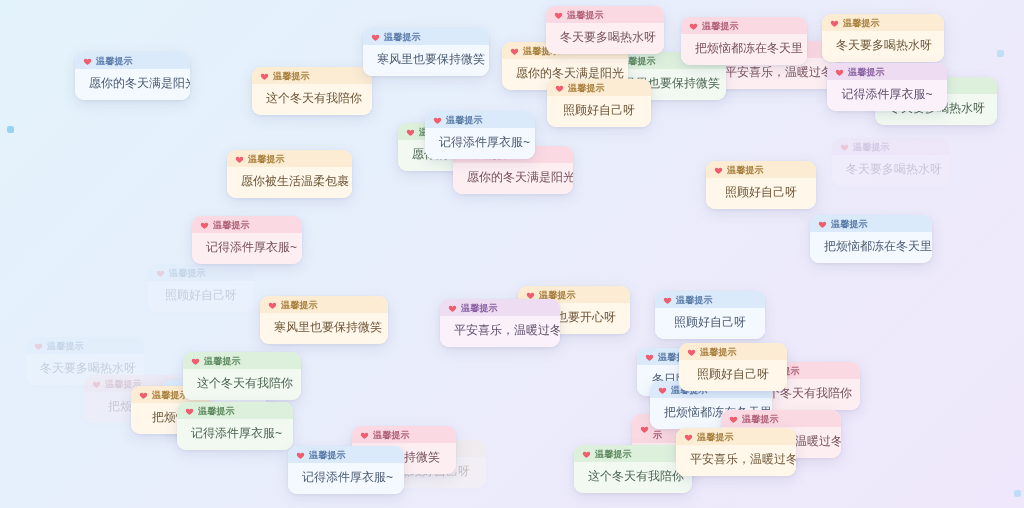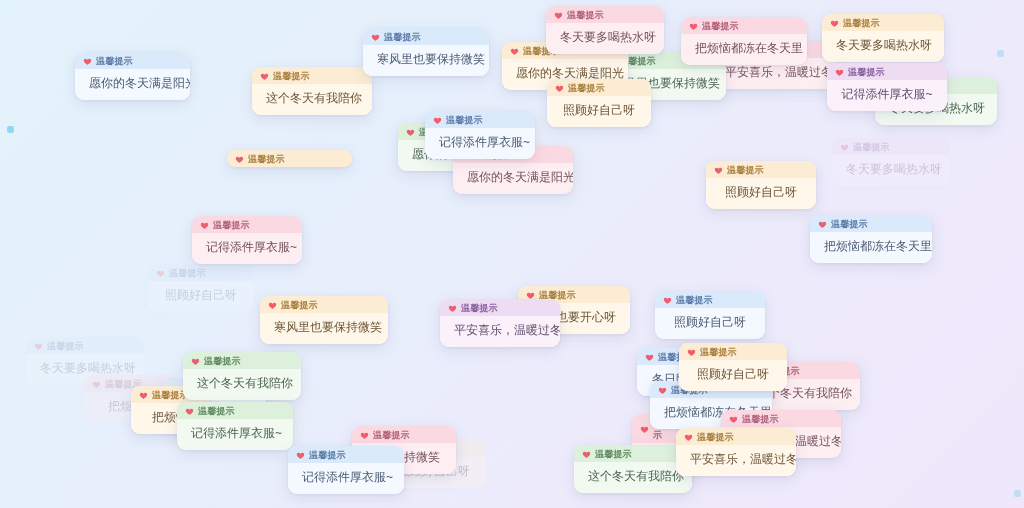--- a/index.html
+++ b/index.html
@@ -220,20 +220,21 @@
       </div>
       <div class="bd">记得添件厚衣服~</div>
     </div>
     <div class="toast v-orange" style="left: 227px; top: 150px; width: 125px; opacity: 1; z-index: 12;">
       <div class="hd">
         <span class="heart"><svg viewBox="0 0 24 24" width="9" height="9" aria-hidden="true">
             <path d="M12 21s-7.5-4.7-9.4-9.1C1.1 8.2 3.2 4.5 6.9 4.5c2 0 3.6 1.1 4.4 2.4l.7 1.1.7-1.1c.8-1.3 2.4-2.4 4.4-2.4 3.7 0 5.8 3.7 4.3 7.4C19.5 16.3 12 21 12 21z" fill="#ef5d6e"></path>
           </svg></span>
         <span>温馨提示</span>
       </div>
+      <div class="bd">愿你被生活温柔包裹</div>
     </div>
     <div class="toast v-pink" style="left: 453px; top: 146px; width: 120px; opacity: 1; z-index: 13;">
       <div class="hd">
         <span class="heart"><svg viewBox="0 0 24 24" width="9" height="9" aria-hidden="true">
             <path d="M12 21s-7.5-4.7-9.4-9.1C1.1 8.2 3.2 4.5 6.9 4.5c2 0 3.6 1.1 4.4 2.4l.7 1.1.7-1.1c.8-1.3 2.4-2.4 4.4-2.4 3.7 0 5.8 3.7 4.3 7.4C19.5 16.3 12 21 12 21z" fill="#ef5d6e"></path>
           </svg></span>
         <span>温馨提示</span>
       </div>
       <div class="bd">愿你的冬天满是阳光</div>
     </div>

